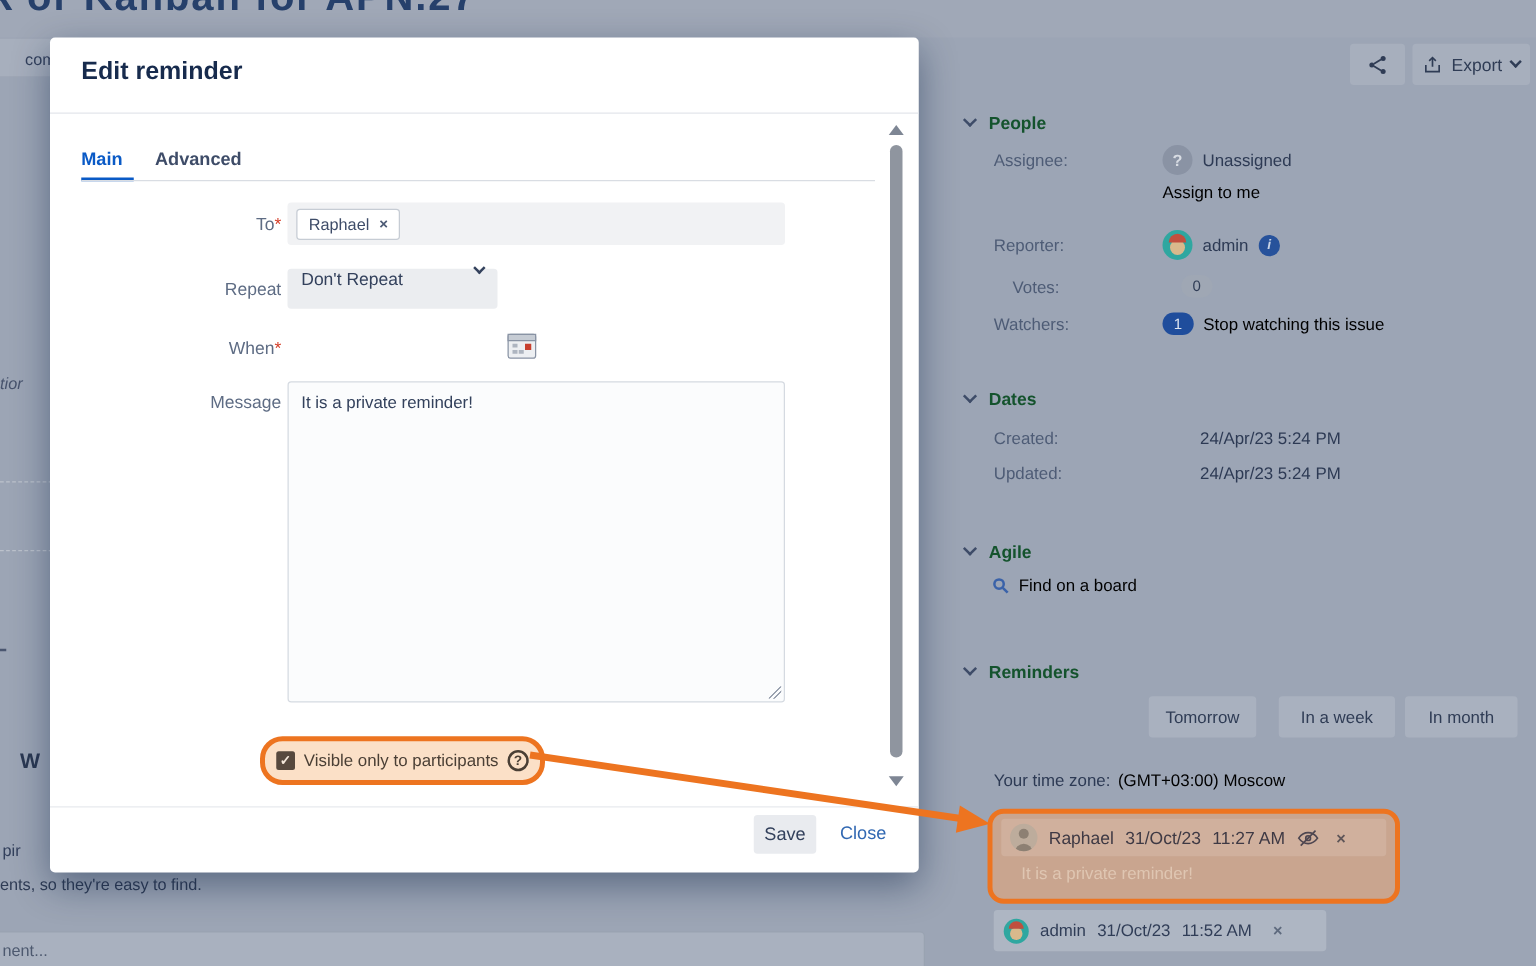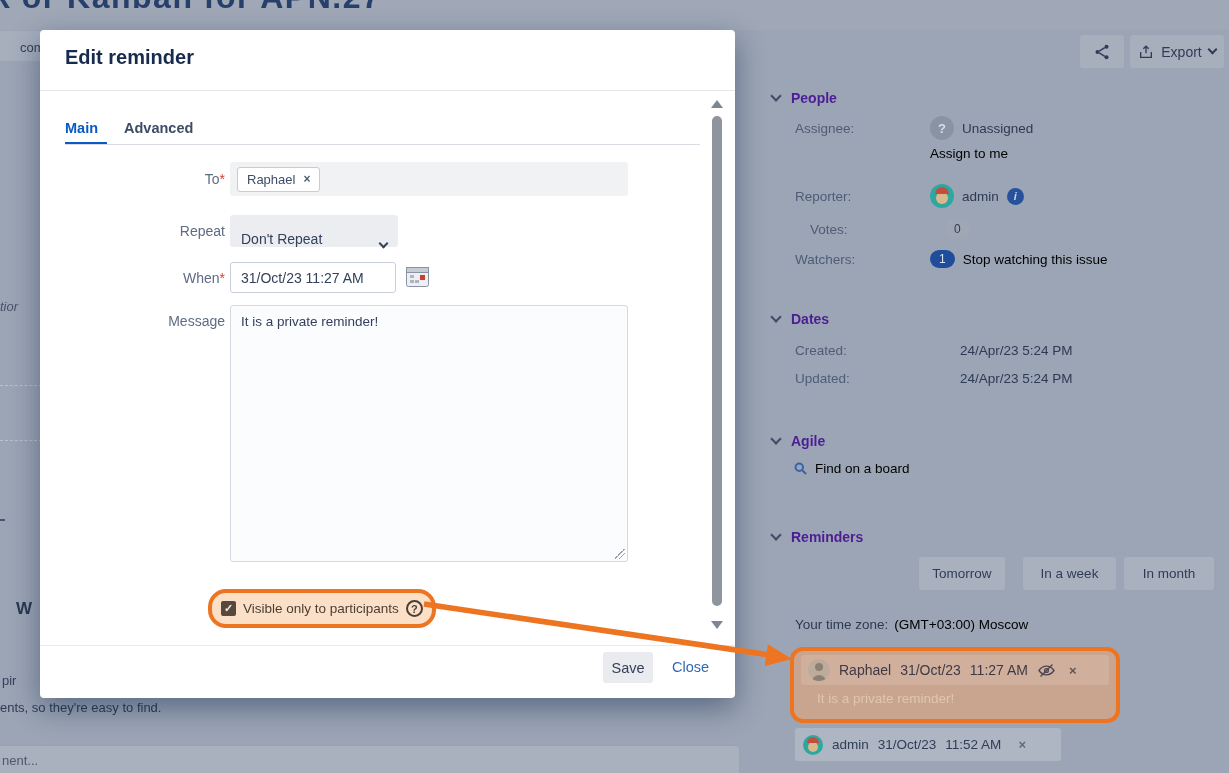--- a/index.html
+++ b/index.html
@@ -23,21 +23,21 @@
   .dot { position:absolute; left:0; top:519px; width:5px; height:2px; background:#4A5670; }
   .band-bottom { position:absolute; left:-8px; top:745px; width:748px; height:36px; background:#A9B1BF; border:1px solid #99A3B1; border-radius:4px; z-index:1; }
 
   
   .tool-btn { position:absolute; top:35px; height:33px; background:#A7AFBD; border-radius:3px; display:flex; align-items:center; justify-content:center; gap:7px; color:#2F3C55; font-size:14px; }
   .share-btn { left:1080px; width:44px; }
   .export-btn { left:1130px; width:94px; }
   .chev-down { width:7px; height:7px; border-right:2px solid #2F3C55; border-bottom:2px solid #2F3C55; transform:rotate(45deg); margin-top:-4px; }
 
   
-  .sec-head { position:absolute; display:flex; align-items:center; gap:11px; font-size:14px; font-weight:bold; color:#4c1d95; }
+  .sec-head { position:absolute; display:flex; align-items:center; gap:11px; font-size:14px; font-weight:bold; color:#14532d; }
   .sec-chev { width:8px; height:8px; border-right:2px solid #3E4C68; border-bottom:2px solid #3E4C68; transform:rotate(45deg); margin-top:-4px; flex:none; }
   .sb-row { position:absolute; left:795px; display:flex; align-items:center; font-size:13.5px; color:#4E5C76; }
   .sb-lbl-p { width:135px; flex:none; }
   .sb-lbl-d { width:165px; flex:none; }
   .sb-val { display:flex; align-items:center; gap:8px; color:#2D3A54; }
   .dlink { color:#000000; font-size:13.5px; text-decoration:none; }
   .avatar-q { width:24px; height:24px; border-radius:50%; background:#8A93A4; color:#D8DCE3; font-weight:bold; font-size:13px; display:flex; align-items:center; justify-content:center; flex:none; }
   .avatar-admin { width:24px; height:24px; border-radius:50%; background:#2FA7A0; position:relative; overflow:hidden; flex:none; }
   .avatar-admin::before { content:""; position:absolute; left:6px; top:8px; width:12px; height:12px; border-radius:50%; background:#D9B98C; }
   .avatar-admin::after { content:""; position:absolute; left:5px; top:3px; width:14px; height:7px; border-radius:7px 7px 0 0; background:#C14F3E; }
@@ -71,21 +71,21 @@
   .tab { position:absolute; top:90px; font-size:14.5px; font-weight:bold; }
   .tab-main { left:25px; color:#0A5AC6; }
   .tab-advanced { left:84px; color:#3E4C68; }
   .tab-underline { position:absolute; left:25px; top:112px; width:42px; height:3px; background:#0A5AC6; }
   .tabs-divider { position:absolute; left:25px; top:114px; width:635px; height:1px; background:#D9DDE3; }
   .f-lbl { position:absolute; left:40px; width:145px; text-align:right; font-size:14px; color:#5E6C84; }
   .req { color:#D5402B; }
   .to-field { position:absolute; left:190px; top:132px; width:398px; height:34px; background:#F1F2F4; border-radius:3px; display:flex; align-items:center; padding:0 4px; }
   .chip { background:#FFFFFF; border:1px solid #C6CCD4; border-radius:3px; height:25px; display:flex; align-items:center; gap:8px; padding:0 9px; font-size:13px; color:#3E4C68; margin-left:3px; }
   .chip-x { font-size:12px; font-weight:bold; color:#4E5C76; }
-  .repeat-select { position:absolute; left:190px; top:185px; width:168px; height:32px; background:#EBEDF0; border-radius:3px; display:flex; align-items:flex-end; justify-content:space-between; padding:0 11px; font-size:14px; color:#33415C; }
+  .repeat-select { position:absolute; left:190px; top:185px; width:168px; height:32px; background:#EBEDF0; border-radius:3px; display:flex; align-items:flex-start; justify-content:space-between; padding:0 11px; font-size:14px; color:#33415C; }
   .sel-chev { width:7px; height:7px; border-right:2px solid #33415C; border-bottom:2px solid #33415C; transform:rotate(45deg); margin-top:-4px; }
   .when-input { position:absolute; left:190px; top:232px; width:166px; height:31px; background:#FFFFFF; border:1px solid #C9CFD9; border-radius:3px; display:flex; align-items:center; padding:0 10px; font-size:14px; color:#33415C; }
   .cal-btn { position:absolute; left:365px; top:235px; width:25px; height:24px; }
   .msg-area { position:absolute; left:190px; top:275px; width:398px; height:257px; background:#FBFCFD; border:1px solid #D5DAE1; border-radius:3px; padding:8px 10px; font-size:13.5px; color:#33415C; }
   .resize-handle { position:absolute; right:2px; bottom:2px; width:10px; height:10px;
     background:linear-gradient(135deg, transparent 0 45%, #9AA2B0 45% 52%, transparent 52% 67%, #9AA2B0 67% 74%, transparent 74%); }
   .helper { position:absolute; left:190px; top:545px; font-size:12px; color:#6E7889; }
   .vis-box { position:absolute; left:168px; top:559px; height:39px; border:4px solid #ED7420; border-radius:18px; background:#FBE0C7; display:flex; align-items:center; gap:7px; padding:0 9px; }
   .vis-check { width:15px; height:15px; background:#57493E; border-radius:2px; color:#F6E9DC; font-size:11px; font-weight:bold; display:flex; align-items:center; justify-content:center; flex:none; }
   .vis-label { font-size:13.5px; color:#4A3F35; white-space:nowrap; }
@@ -263,23 +263,20 @@
       </span>
     </div>
 
     <div class="f-lbl" style="top:193px;">Repeat</div>
     <div class="repeat-select">
       <span>Don't Repeat</span>
       <span class="sel-chev"></span>
     </div>
 
     <div class="f-lbl" style="top:240px;"><span>When</span><span class="req">*</span></div>
-    <div class="when-input">
-      <span>31/Oct/23 11:27 AM</span>
-    </div>
     <div class="cal-btn">
       <svg width="25" height="24" viewBox="0 0 25 24">
           <rect x="1.5" y="2.5" width="22" height="19" rx="2" fill="#EDEFF2" stroke="#8993A4"></rect>
           <rect x="1.5" y="2.5" width="22" height="5" fill="#C6CCD4" stroke="#8993A4"></rect>
           <rect x="15" y="10" width="5" height="5" fill="#C8402F"></rect>
           <rect x="5" y="10" width="4" height="3" fill="#AEB5C0"></rect>
           <rect x="5" y="15" width="4" height="3" fill="#AEB5C0"></rect>
           <rect x="10" y="15" width="4" height="3" fill="#AEB5C0"></rect>
         </svg>
     </div>

